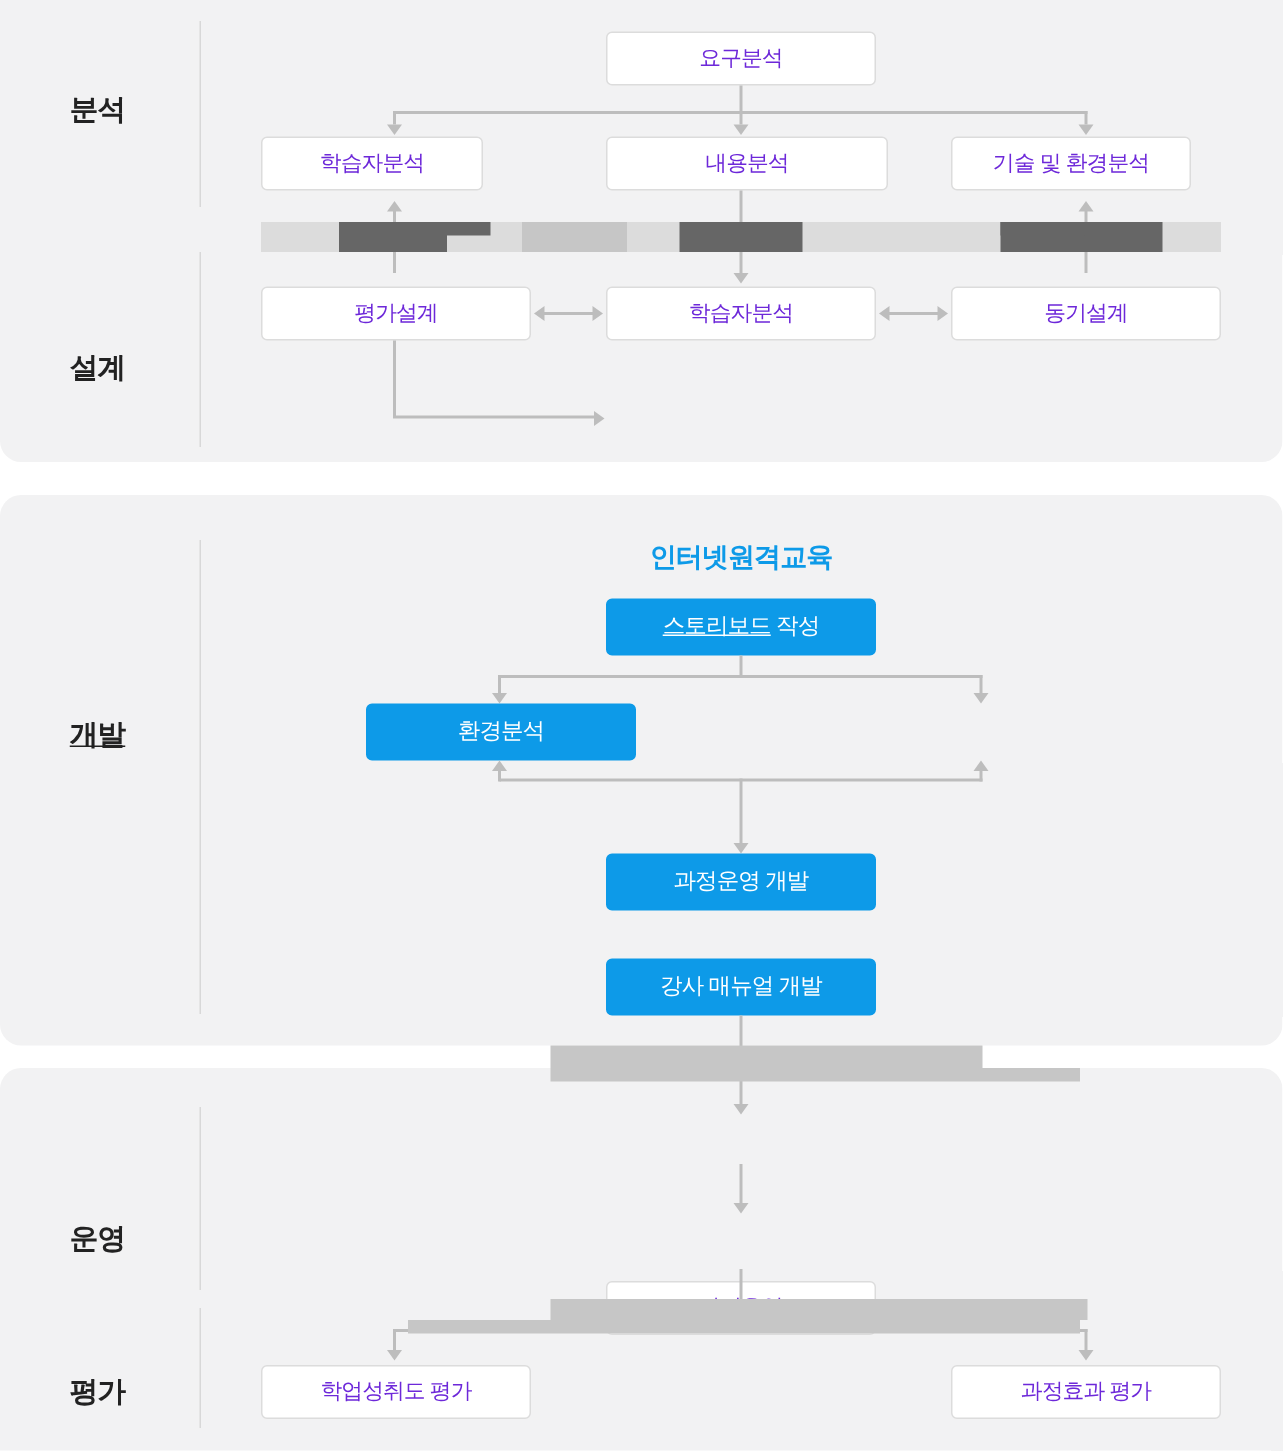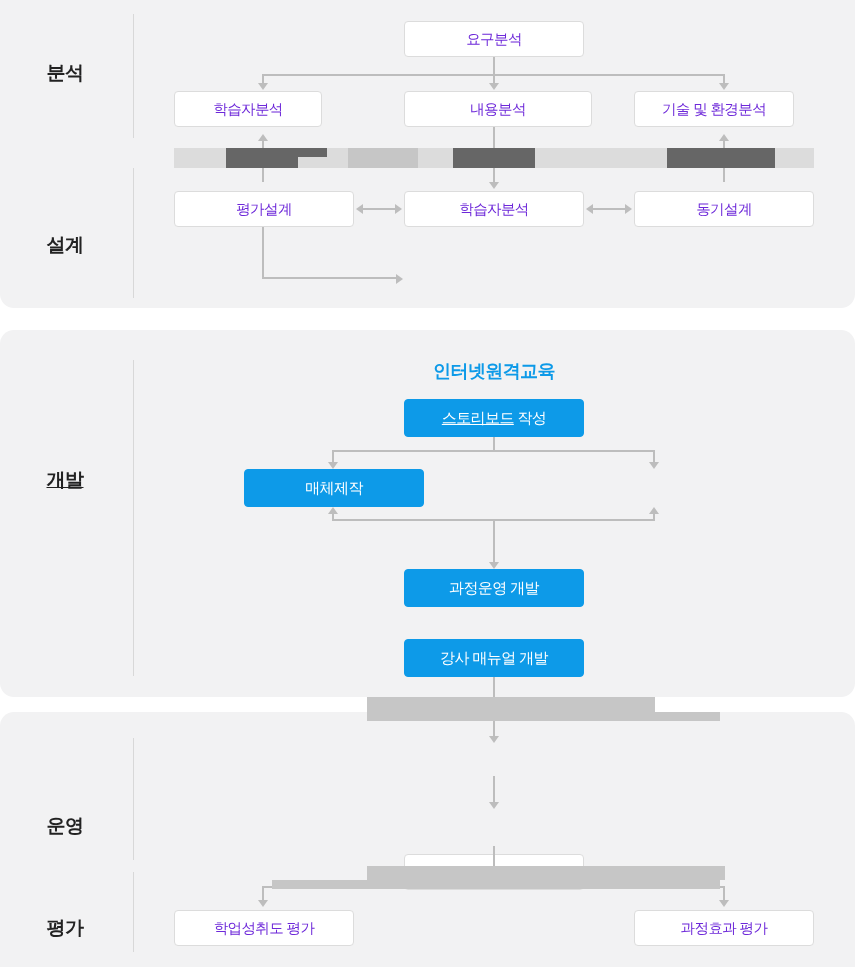--- a/index.html
+++ b/index.html
@@ -112,21 +112,21 @@
   <div class="panel" id="panel-operate"></div>
 
   <div class="divider" style="top:14px;  height:124px;"></div>
   <div class="divider" style="top:168px; height:130px;"></div>
   <div class="divider" style="top:360px; height:316px;"></div>
   <div class="divider" style="top:738px; height:122px;"></div>
   <div class="divider" style="top:872px; height:80px;"></div>
 
   <div class="stage-label" style="top:60px;">분석</div>
   <div class="stage-label" style="top:232px;">설계</div>
-  <div class="stage-label" style="top:467px;text-decoration:underline;">개발</div>
+  <div class="stage-label" style="top:477px;text-decoration:underline;">개발</div>
   <div class="stage-label" style="top:781px;margin-top:32px;">운영</div>
   <div class="stage-label" style="top:915px;">평가</div>
 
   <div class="node white" style="left:404px; top:21px; width:180px;">요구분석</div>
 
   <div class="ln v" style="left:493px; top:57px; height:18px;"></div>
   <div class="ln h" style="left:263px; top:74px; width:462px;"></div>
 
   <div class="ln v" style="left:262px; top:74px; height:9px;"></div>
   <div class="arw down" style="left:258px; top:83px;"></div>
@@ -182,21 +182,21 @@
     <span class="u">스토리보드</span><span> 작성</span>
   </div>
 
   <div class="ln v" style="left:493px; top:437px; height:14px;"></div>
   <div class="ln h" style="left:333px; top:450px; width:322px;"></div>
   <div class="ln v" style="left:332px; top:450px; height:12px;"></div>
   <div class="arw down" style="left:328px; top:462px;"></div>
   <div class="ln v" style="left:653px; top:450px; height:12px;"></div>
   <div class="arw down" style="left:649px; top:462px;"></div>
 
-  <div class="node blue" style="left:244px; top:469px; width:180px;">매체제작</div>
+  <div class="node blue" style="left:244px; top:469px; width:180px;">환경분석</div>
 
   <div class="ln h" style="left:333px; top:519px; width:322px;"></div>
   <div class="ln v" style="left:332px; top:513px; height:8px;"></div>
   <div class="arw up" style="left:328px; top:507px;"></div>
   <div class="ln v" style="left:653px; top:513px; height:8px;"></div>
   <div class="arw up" style="left:649px; top:507px;"></div>
 
   <div class="ln v" style="left:493px; top:519px; height:43px;"></div>
   <div class="arw down" style="left:489px; top:562px;"></div>
 

